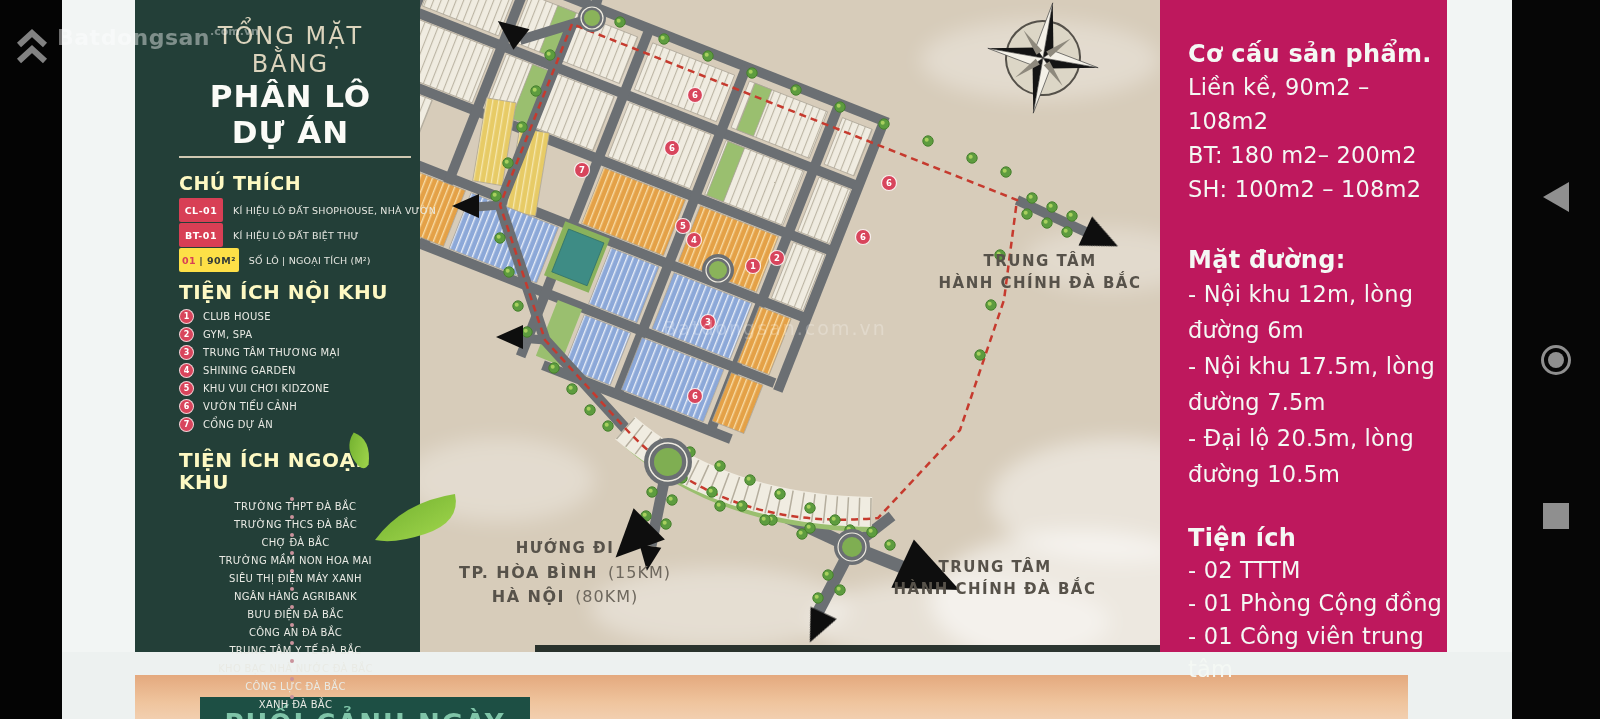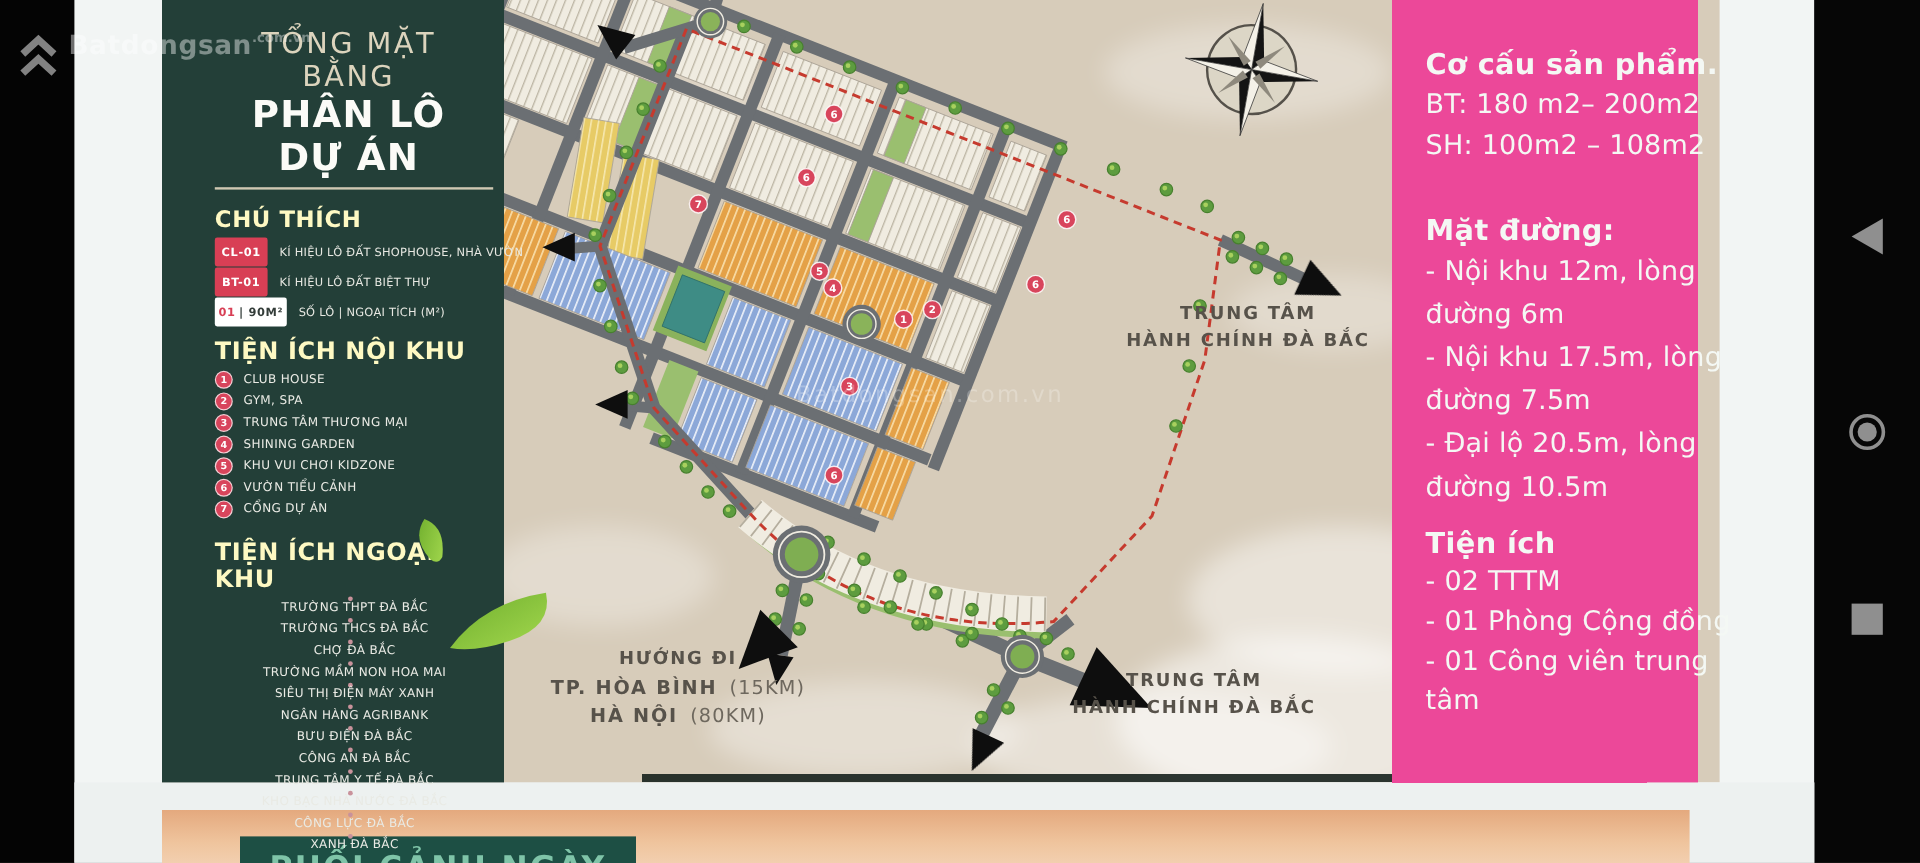--- a/index.html
+++ b/index.html
@@ -22,46 +22,46 @@
   .lp-title1{font-size:24px;line-height:28px;letter-spacing:2px;color:#dcd4bd;text-align:center;font-weight:500;}
   .lp-title2{font-size:31px;line-height:36px;font-weight:bold;color:#fbfbf7;text-align:center;letter-spacing:1px;}
   .lp-underline{height:2px;background:#cfc8b2;width:232px;margin:6px auto 0 auto;}
   .lp-head{font-size:19px;font-weight:bold;color:#fef9c3;letter-spacing:.5px;margin-top:14px;line-height:22px;}
   .lp-head2{font-size:20px;margin-top:12px;}
   .lp-head3{margin-top:16px;font-size:20px;}
   .legend-row{display:flex;align-items:center;margin-top:7px;height:18px;}
   .badge{min-width:44px;height:16px;border-radius:2px;font-size:9.5px;font-weight:bold;
     display:flex;align-items:center;justify-content:center;letter-spacing:.5px;padding:12px 3px;box-sizing:border-box;}
   .badge.red{background:#d83f55;color:#fff;}
-  .badge.white{background:#ffffff;color:#273735;text-align:center;}
+  .badge.white{background:#fde047;color:#273735;text-align:center;}
   .badge .b-num{color:#d83f55;font-weight:bold;margin-right:3px;}
   .badge .b-rest{color:#333c39;font-weight:bold;}
   .legend-label{font-size:9.5px;color:#e7e8e2;margin-left:10px;letter-spacing:.2px;white-space:nowrap;}
   .nk-row{display:flex;align-items:center;height:18px;}
   .num-circle{width:13px;height:13px;border-radius:50%;background:#d8455c;border:1px solid rgba(255,255,255,.75);
     color:#fff;font-size:8px;font-weight:bold;display:flex;align-items:center;justify-content:center;flex:0 0 auto;}
   .nk-label{font-size:10px;color:#e9eae4;margin-left:9px;letter-spacing:.3px;white-space:nowrap;}
   .ngk-row{display:flex;align-items:center;height:18px;flex-direction:column;}
   .dot{width:4px;height:4px;border-radius:50%;background:#c9929b;flex:0 0 auto;margin-left:3px;}
   .ngk-label{font-size:10px;color:#e9eae4;margin-left:10px;letter-spacing:.3px;white-space:nowrap;}
   .leaves{position:absolute;left:198px;top:418px;width:150px;height:150px;z-index:6;pointer-events:none;}
 
   
   .map-area{position:relative;width:740px;height:652px;flex:0 0 auto;background:#d7ccba;overflow:hidden;}
   .map-area svg{display:block;}
 
   
-  .right-panel{position:relative;width:255px;height:652px;background:#ec4899;flex:0 0 auto;
+  .right-panel{position:relative;width:287px;height:652px;background:#be185d;flex:0 0 auto;
     box-sizing:border-box;padding:38px 0 12px 28px;color:#f4f8f4;overflow:visible;z-index:2;}
   .info-block{width:262px;}
   .info-title{font-size:24px;font-weight:bold;line-height:32px;letter-spacing:.3px;}
   .info-line{font-size:22.5px;line-height:34px;font-weight:400;letter-spacing:.2px;}
   .info-block.b2{margin-top:38px;}
   .info-block.b2 .info-line{line-height:36px;}
-  .info-block.b3{margin-top:13px;}
+  .info-block.b3{margin-top:30px;}
   .info-block.b3 .info-line{line-height:33px;}
 
   
   .bottom-band{position:absolute;left:0;top:652px;width:1450px;height:67px;background:#edf1f0;}
   .bottom-image{position:absolute;left:73px;top:23px;width:1273px;height:60px;
     background:linear-gradient(180deg,#e4a97e 0%,#efc49d 45%,#f5d9c0 100%);}
   .caption-box{position:absolute;left:65px;top:22px;width:330px;height:60px;background:#1d4f44;
     color:#7fc4a8;font-weight:bold;font-size:26px;letter-spacing:2px;text-align:center;
     padding-top:12px;box-sizing:border-box;}
 
@@ -581,20 +581,21 @@
         </g>
 
         <rect x="115" y="645" width="625" height="7" fill="#16211d" opacity="0.9"></rect>
       </svg>
     </div>
 
     <div class="right-panel">
       <div id="info-blocks">
           <div class="info-block b1">
             <div class="info-title">Cơ cấu sản phẩm.</div>
+            <div class="info-line">Liền kề, 90m2 – 108m2</div>
             <div class="info-line">BT: 180 m2– 200m2</div>
             <div class="info-line">SH: 100m2 – 108m2</div>
           </div>
           <div class="info-block b2">
             <div class="info-title">Mặt đường:</div>
             <div class="info-line">- Nội khu 12m, lòng đường 6m</div>
             <div class="info-line">- Nội khu 17.5m, lòng đường 7.5m</div>
             <div class="info-line">- Đại lộ 20.5m, lòng đường 10.5m</div>
           </div>
           <div class="info-block b3">

